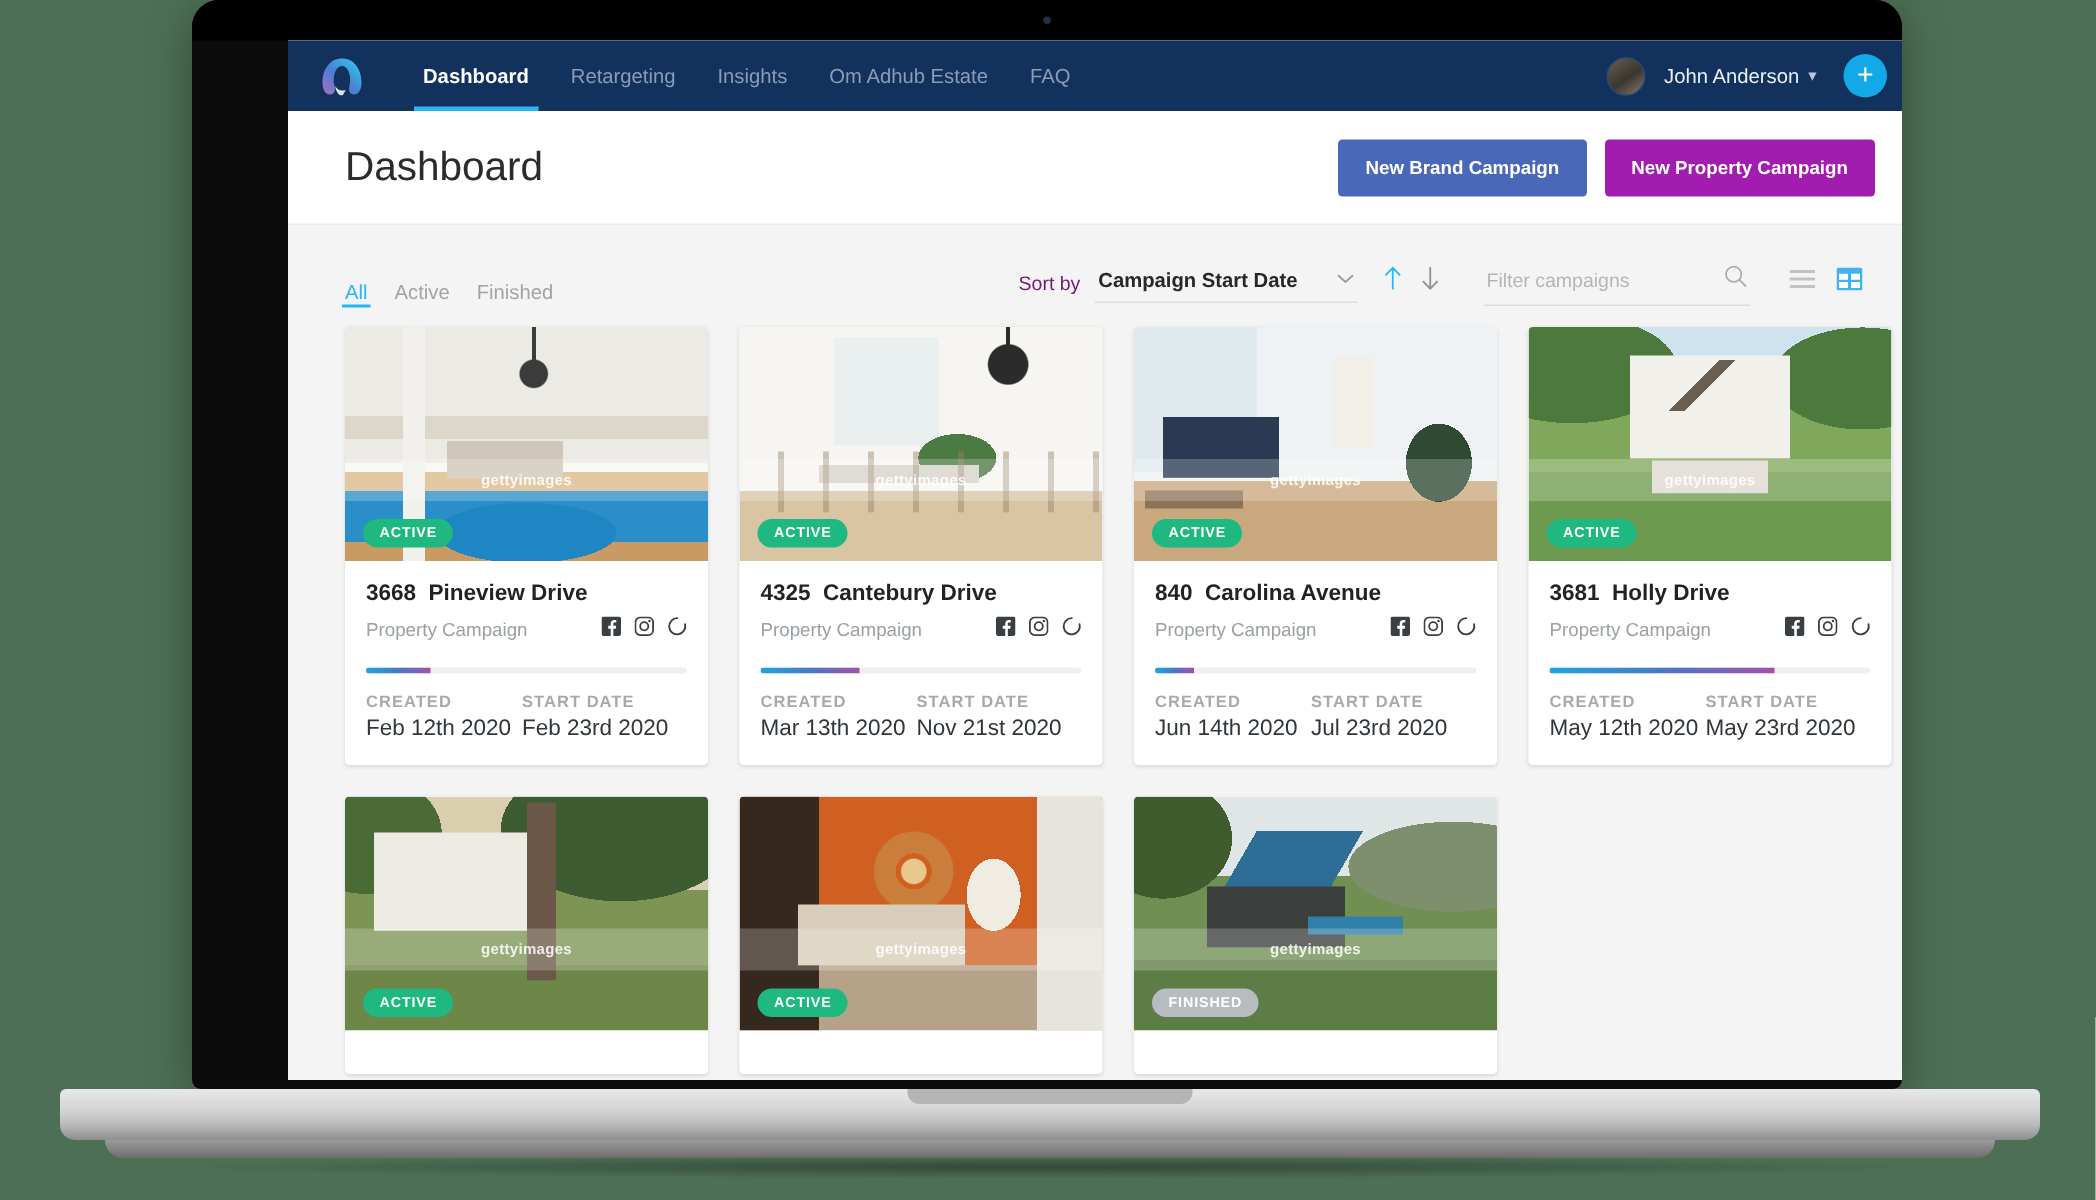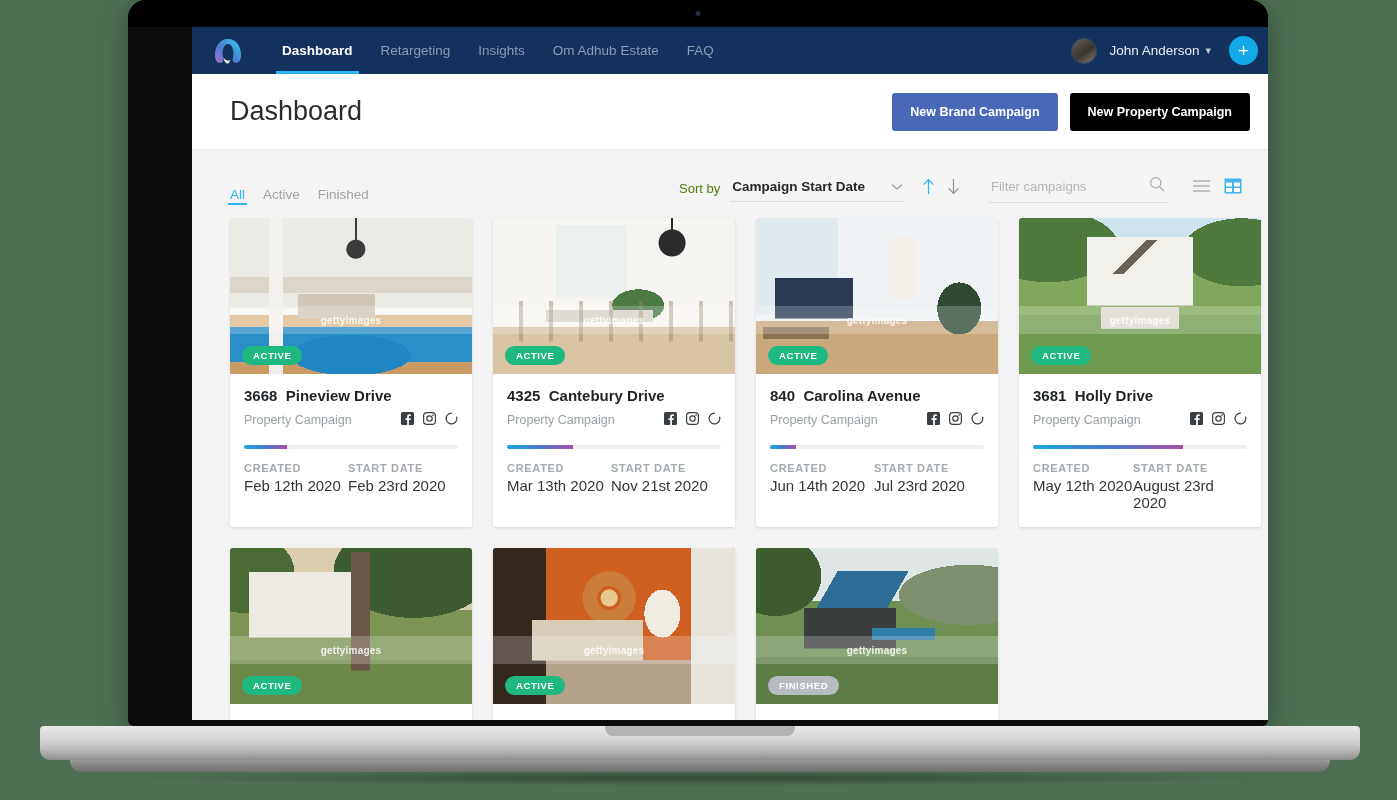--- a/index.html
+++ b/index.html
@@ -110,40 +110,40 @@
     border-bottom: 1px solid #ececec;
   }
   .page-title { font-size: 27px; color:#2b2b2b; font-weight: 400; }
   .header-actions { margin-left:auto; display:flex; gap: 12px; }
   .btn {
     border:none; color:#fff; font-size: 12.5px; font-weight:700;
     padding: 0 18px; height: 38px; border-radius: 3px;
     cursor:pointer; font-family:inherit; white-space: nowrap;
   }
   .btn-brand { background:#4a68b8; }
-  .btn-property { background:#000000; }
+  .btn-property { background:#a21caf; }
 
   
   .content { padding: 0 38px; }
   .filterbar {
     display:flex; align-items:center;
     height: 68px; padding-top: 8px;
   }
   .tabs { display:flex; gap: 18px; align-items: flex-end; height: 34px; }
   .tab {
     font-size: 13.5px; color:#a0a4a8; cursor:pointer;
     padding-bottom: 3px; position:relative;
   }
   .tab.active { color:#29b6f6; }
   .tab.active::after {
     content:""; position:absolute; left:-2px; right:-2px; bottom:0;
     height:2px; background:#29b6f6;
   }
   .sortwrap { margin-left:auto; display:flex; align-items:center; gap: 0; }
-  .sort-label { font-size:13px; color:#4d7c0f; margin-right: 10px; }
+  .sort-label { font-size:13px; color:#701a75; margin-right: 10px; }
   .sort-select {
     display:flex; align-items:center; gap: 26px;
     border-bottom: 1px solid #dcdcdc;
     padding: 3px 2px 6px 2px; min-width: 142px;
     cursor:pointer;
   }
   .sort-value { font-size:13.5px; color:#272727; font-weight:700; white-space:nowrap; }
   .arrow-btns { display:flex; gap: 10px; margin-left: 16px; }
   .arr { cursor:pointer; }
   .filter-input-wrap {
@@ -542,21 +542,21 @@
             <div class="progress">
                 <i style="width:70%"></i>
               </div>
             <div class="dates">
               <div class="date-col">
                 <div class="date-label">CREATED</div>
                 <div class="date-val">May 12th 2020</div>
               </div>
               <div class="date-col">
                 <div class="date-label">START DATE</div>
-                <div class="date-val">August 23rd 2020</div>
+                <div class="date-val">May 23rd 2020</div>
               </div>
             </div>
           </div>
         </div>
 
         <div class="card">
           <div class="card-img">
             <div class="scene" style="background: linear-gradient(#d9cfae 0 40%, #7e9455 40% 72%, #6d8749 72%);"></div>
             <div class="scene" style="background:
                  radial-gradient(ellipse 80px 48px at 76% 14%, #3d5c32 0 100%, transparent),

